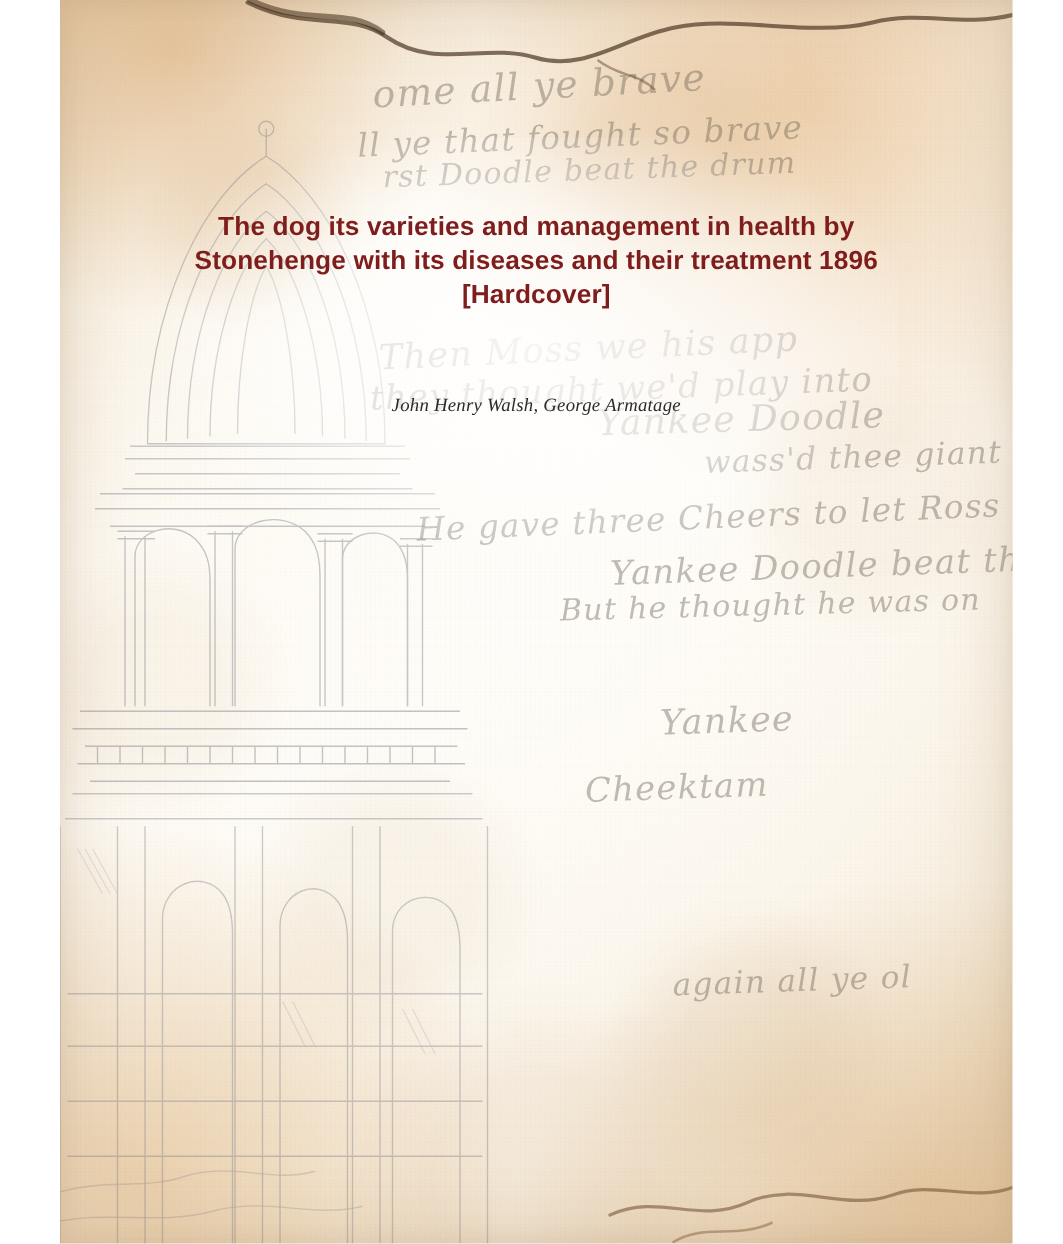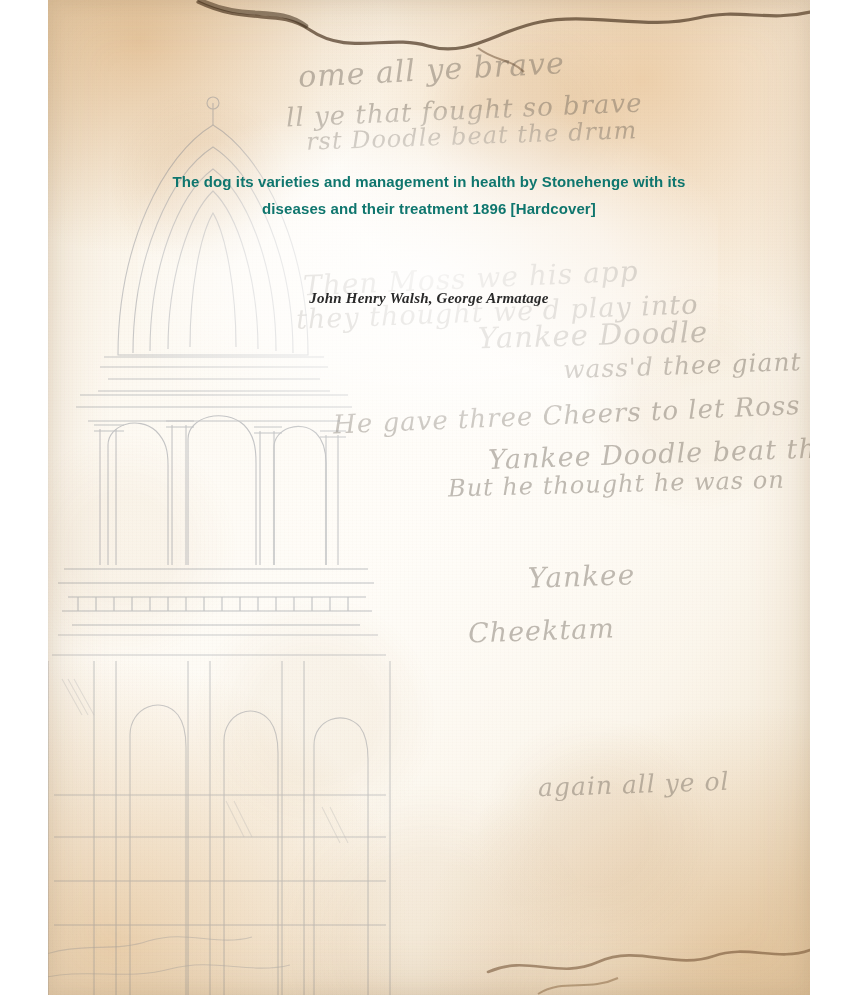--- a/index.html
+++ b/index.html
@@ -125,33 +125,33 @@
     left: 0;
     right: 0;
     top: 168px;
     text-align: center;
     pointer-events: none;
   }
   .title {
     margin: 0 auto;
     width: 560px;
     font-family: "Liberation Sans", sans-serif;
-    font-size: 15px;
+    font-size: 21px;
     line-height: 27px;
     font-weight: 600;
-    color: #0f766e;
+    color: #7f1d1d;
     letter-spacing: 0.1px;
   }
   .authors {
     margin: 0 auto;
     margin-top: 68px;
     width: 640px;
     font-family: "Liberation Serif", serif;
     font-style: italic;
-    font-weight: 700;
+    font-weight: 400;
     font-size: 15px;
     color: #2a2a2a;
     letter-spacing: 0.2px;
   }
 
   
   .vignette {
     position: absolute;
     inset: 0;
     pointer-events: none;

